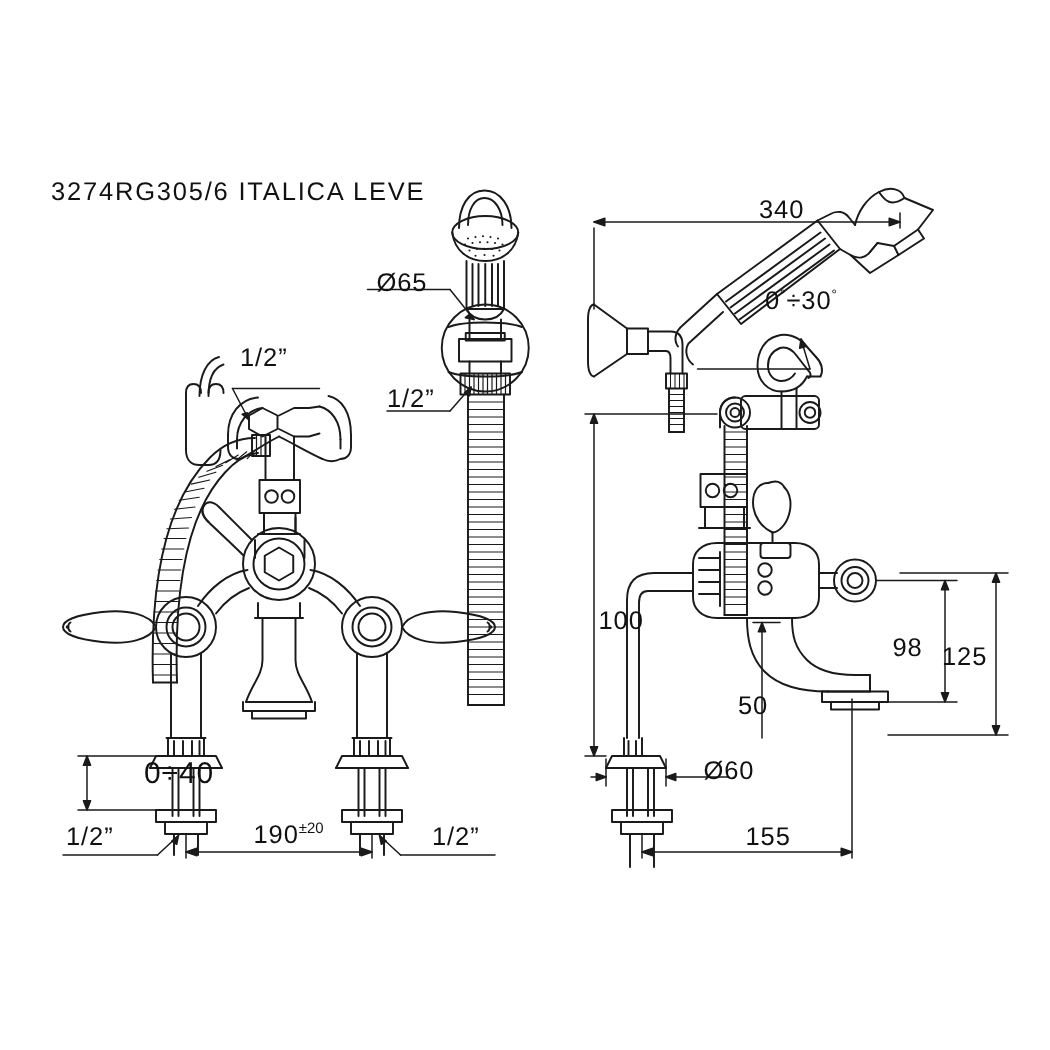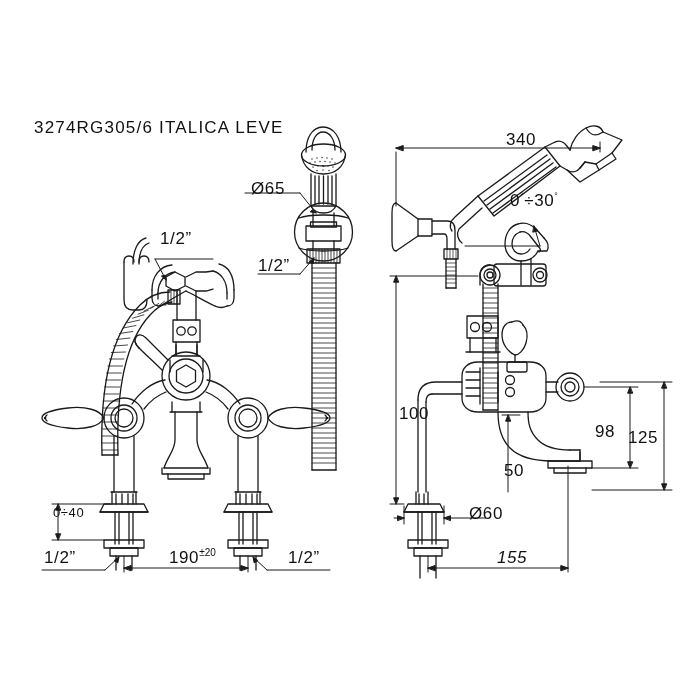--- a/index.html
+++ b/index.html
@@ -4,21 +4,21 @@
 <style>
   html,body{margin:0;padding:0;background:#ffffff;}
   body{width:700px;height:700px;overflow:hidden;
        font-family:"Liberation Sans", sans-serif;color:#1a1a1a;}
   #sheet{position:relative;width:700px;height:525px;background:#fff;}
   #sheet svg{position:absolute;left:0;top:0;}
   .lbl{position:absolute;white-space:nowrap;font-family:"Liberation Sans",sans-serif;
        color:#111;line-height:1;letter-spacing:0.5px;}
   .title{font-size:17px;letter-spacing:1.2px;}
   .dim{font-size:17px;letter-spacing:0.6px;}
-  .dim.small{font-size:13px;}
+  .dim.small{font-size:20px;margin-left:43px;}
   .sup{font-size:10px;vertical-align:super;letter-spacing:0px;}
   .deg{font-size:9px;vertical-align:super;}
 </style>
 </head>
 <body>
 
 <div id="sheet">
 
 <svg width="700" height="700" viewBox="0 0 700 700">
   <g fill="none" stroke="#1a1a1a" stroke-width="1.25" stroke-linecap="round" stroke-linejoin="round">
@@ -539,25 +539,25 @@
 <div class="lbl dim" style="left:510px; top:192px;">
   <span>0</span><span class="deg">°</span><span>÷</span><span>30</span><span class="deg">°</span>
 </div>
 
 <div class="lbl dim" style="left:399px; top:405px;">100</div>
 
 <div class="lbl dim" style="left:595px; top:423px;">98</div>
 
 <div class="lbl dim" style="left:628px; top:429px;text-align:center;">125</div>
 
-<div class="lbl dim" style="left:504px; top:462px;">50</div>
+<div class="lbl dim" style="left:492px; top:462px;">50</div>
 
 <div class="lbl dim" style="left:469px; top:505px;text-align:right;">Ø60</div>
 
-<div class="lbl dim" style="left:497px; top:549px;font-style:italic;">155</div>
+<div class="lbl dim" style="left:497px; top:549px;">155</div>
 
 <div class="lbl dim small" style="left:53px; top:506px;">0÷40</div>
 
 <div class="lbl dim" style="left:169px; top:548px;">
   <span>190</span><span class="sup">±20</span>
 </div>
 
 <div class="lbl dim" style="left:44px; top:549px;">1/2”</div>
 
 <div class="lbl dim" style="left:288px; top:549px;">1/2”</div>

